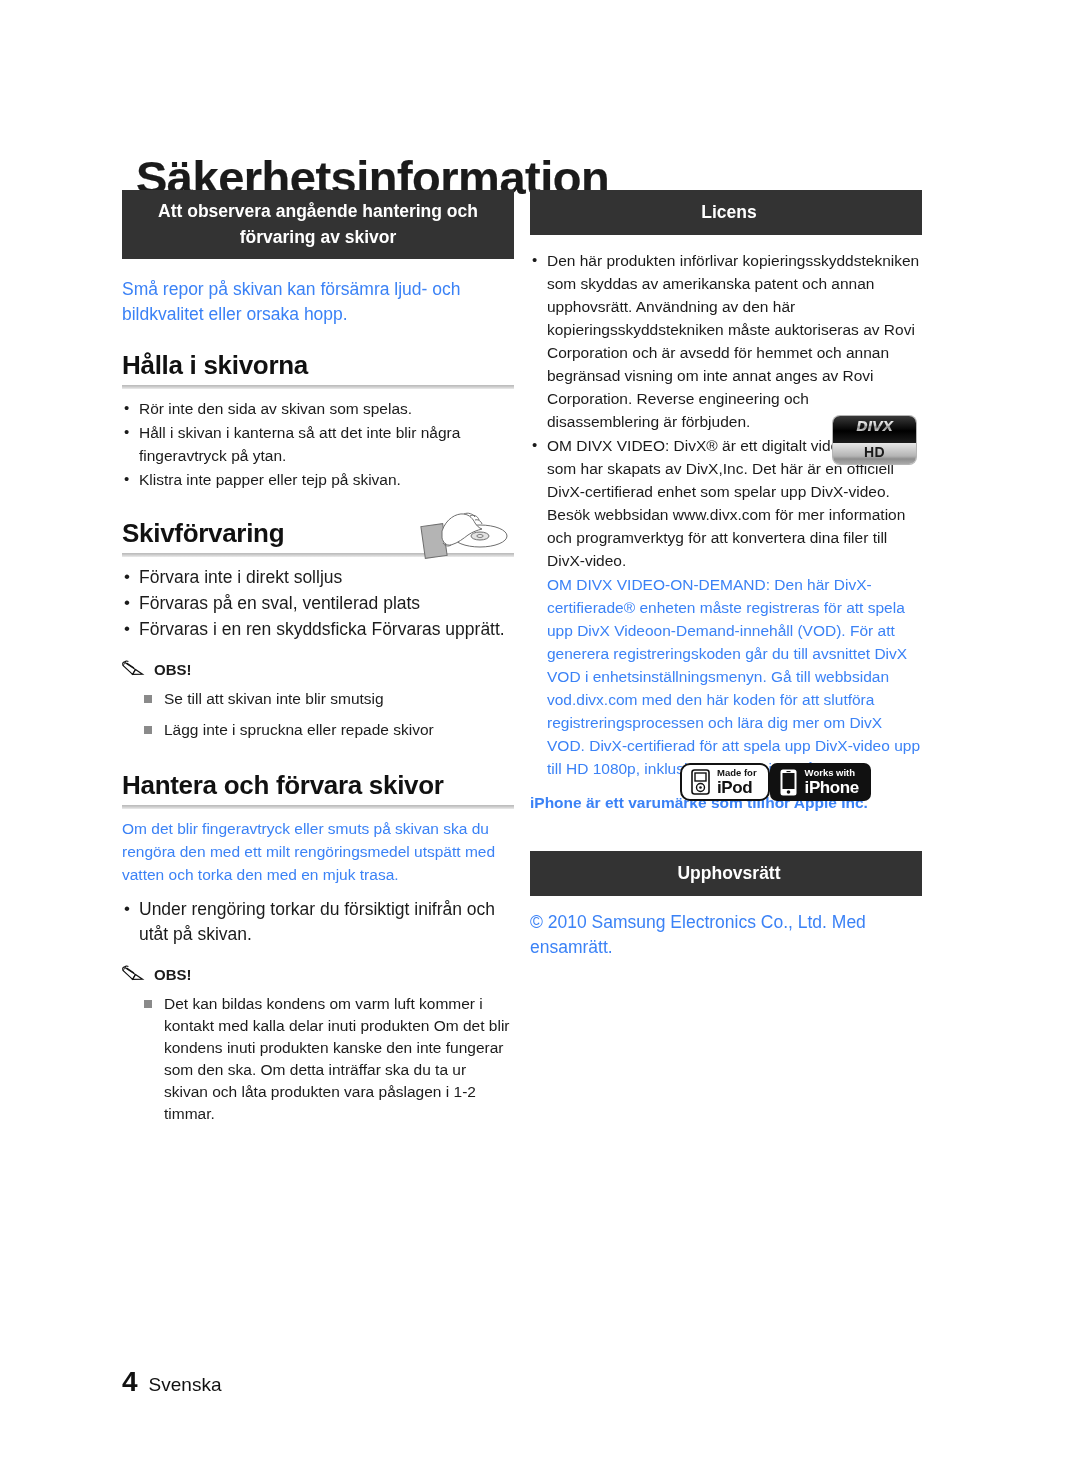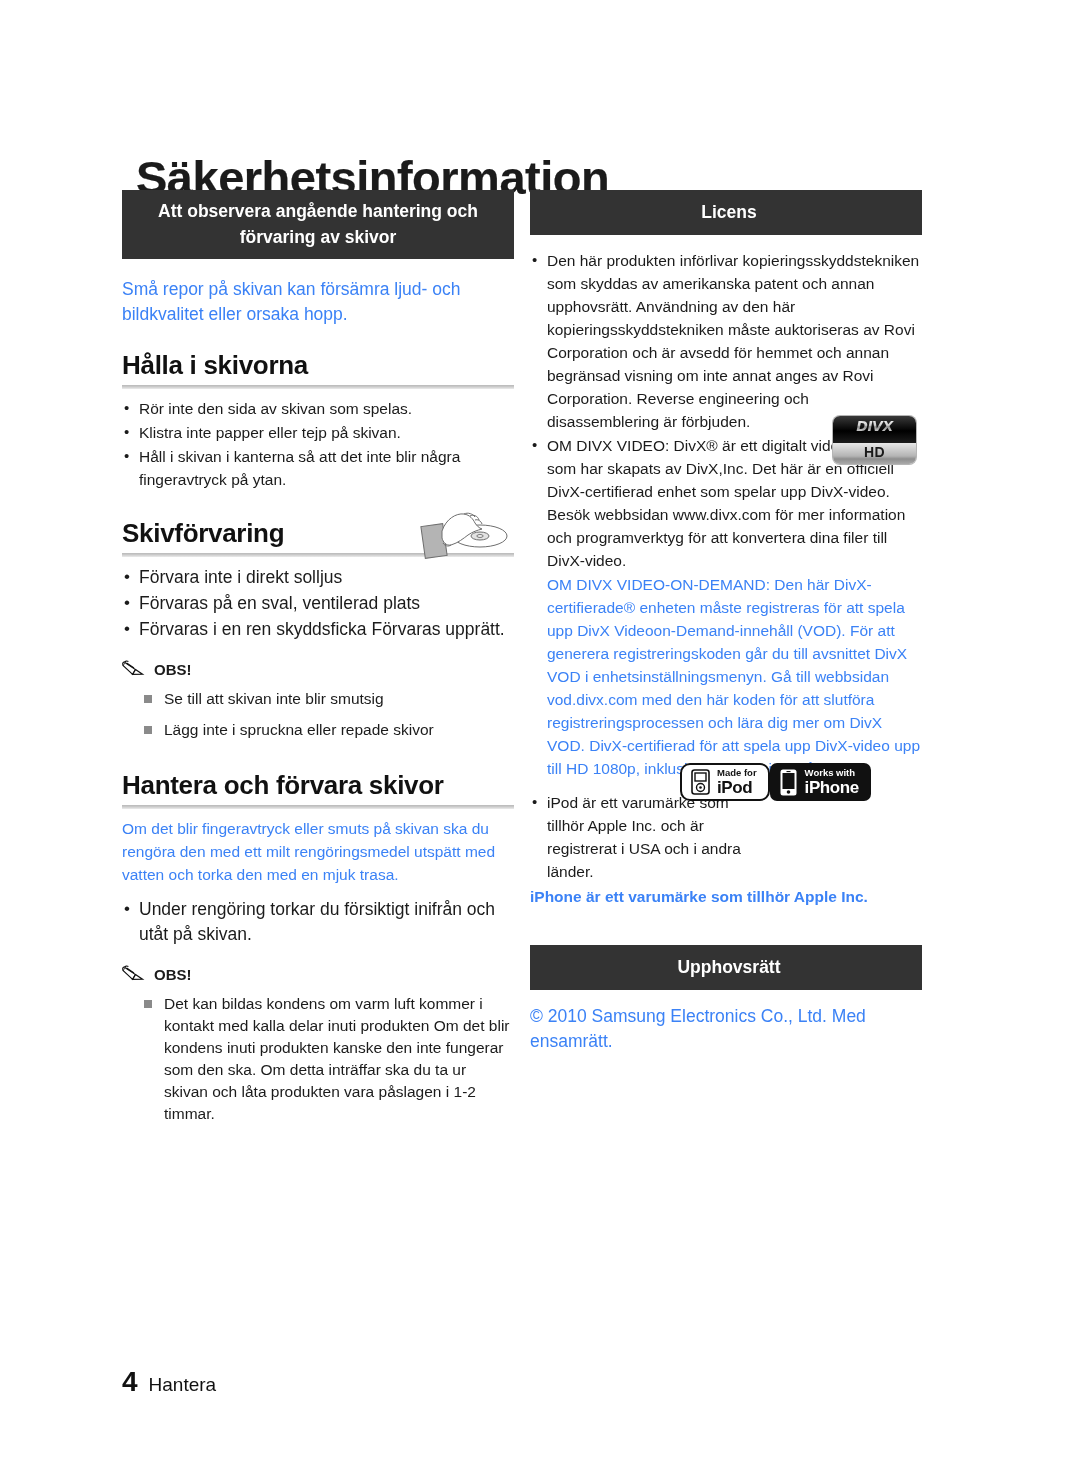--- a/index.html
+++ b/index.html
@@ -290,22 +290,22 @@
     <div style="height:18px"></div>
 
     <p class="para">Små repor på skivan kan försämra ljud- och bildkvalitet eller orsaka hopp.</p>
 
     <div style="height:12px"></div>
 
     <h2 class="sec-head">Hålla i skivorna</h2>
     <div class="rule"></div>
     <ul class="blist tight">
       <li>Rör inte den sida av skivan som spelas.</li>
+      <li>Håll i skivan i kanterna så att det inte blir några fingeravtryck på ytan.</li>
       <li>Klistra inte papper eller tejp på skivan.</li>
-      <li>Håll i skivan i kanterna så att det inte blir några fingeravtryck på ytan.</li>
     </ul>
 
     <div style="height:26px"></div>
 
     <h2 class="sec-head">Skivförvaring</h2>
     <div class="rule"></div>
     <ul class="blist">
       <li>Förvara inte i direkt solljus</li>
       <li>Förvaras på en sval, ventilerad plats</li>
       <li>Förvaras i en ren skyddsficka Förvaras upprätt.</li>
@@ -385,23 +385,20 @@
 
     <div style="height:14px"></div>
 
     <ul class="blist tight">
       <li>Den här produkten införlivar kopieringsskyddstekniken som skyddas av amerikanska patent och annan upphovsrätt. Användning av den här kopieringsskyddstekniken måste auktoriseras av Rovi Corporation och är avsedd för hemmet och annan begränsad visning om inte annat anges av Rovi Corporation. Reverse engineering och disassemblering är förbjuden.</li>
       <li>OM DIVX VIDEO: DivX® är ett digitalt videoformat som har skapats av DivX,Inc. Det här är en officiell DivX-certifierad enhet som spelar upp DivX-video. Besök webbsidan www.divx.com för mer information och programverktyg för att konvertera dina filer till DivX-video.</li>
     </ul>
 
     <p class="para small" style="padding-left:17px;margin-top:0;">OM DIVX VIDEO-ON-DEMAND: Den här DivX-certifierade® enheten måste registreras för att spela upp DivX Videoon-Demand-innehåll (VOD). För att generera registreringskoden går du till avsnittet DivX VOD i enhetsinställningsmenyn. Gå till webbsidan vod.divx.com med den här koden för att slutföra registreringsprocessen och lära dig mer om DivX VOD. DivX-certifierad för att spela upp DivX-video upp till HD 1080p, inklusive premiuminnehåll.</p>
 
-    <ul class="blist tight">
-      <li style="width:205px;">iPod är ett varumärke som tillhör Apple Inc. och är registrerat i USA och i andra länder.</li>
-    </ul>
     <p class="para small" style="font-weight:bold;margin-top:2px;">iPhone är ett varumärke som tillhör Apple Inc.</p>
 
     <div style="height:26px"></div>
 
     <div class="banner">Upphovsrätt</div>
 
     <div style="height:14px"></div>
 
     <p class="para">© 2010 Samsung Electronics Co., Ltd. Med ensamrätt.</p>
   </div>
@@ -438,16 +435,16 @@
       </svg>
       <span class="badge-text">
         <span class="badge-small">Works with</span>
         <span class="badge-big">iPhone</span>
       </span>
     </div>
   </div>
 
   <div class="footer">
     <span class="footer-num">4</span>
-    <span class="footer-lang">Hantera</span>
+    <span class="footer-lang">Svenska</span>
   </div>
 
 </div>
 
 </body></html>

